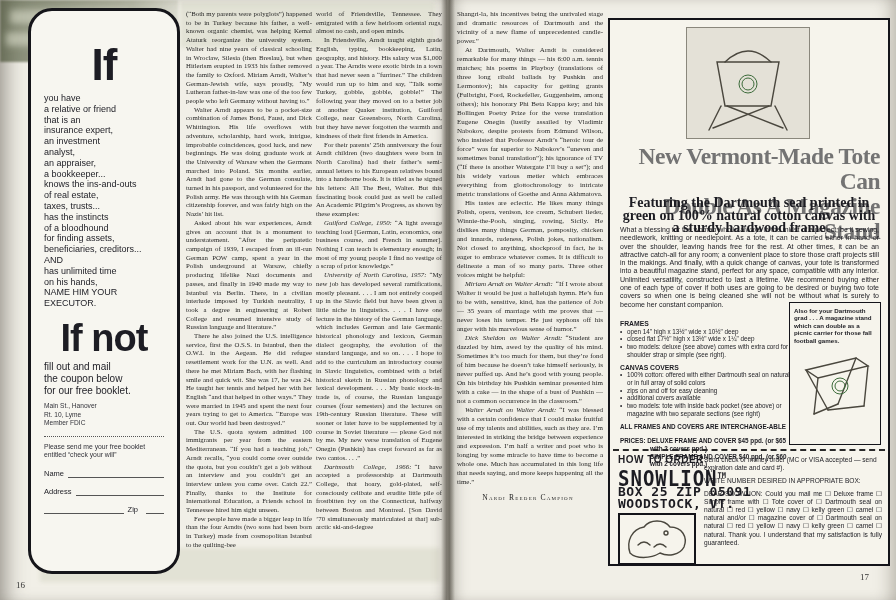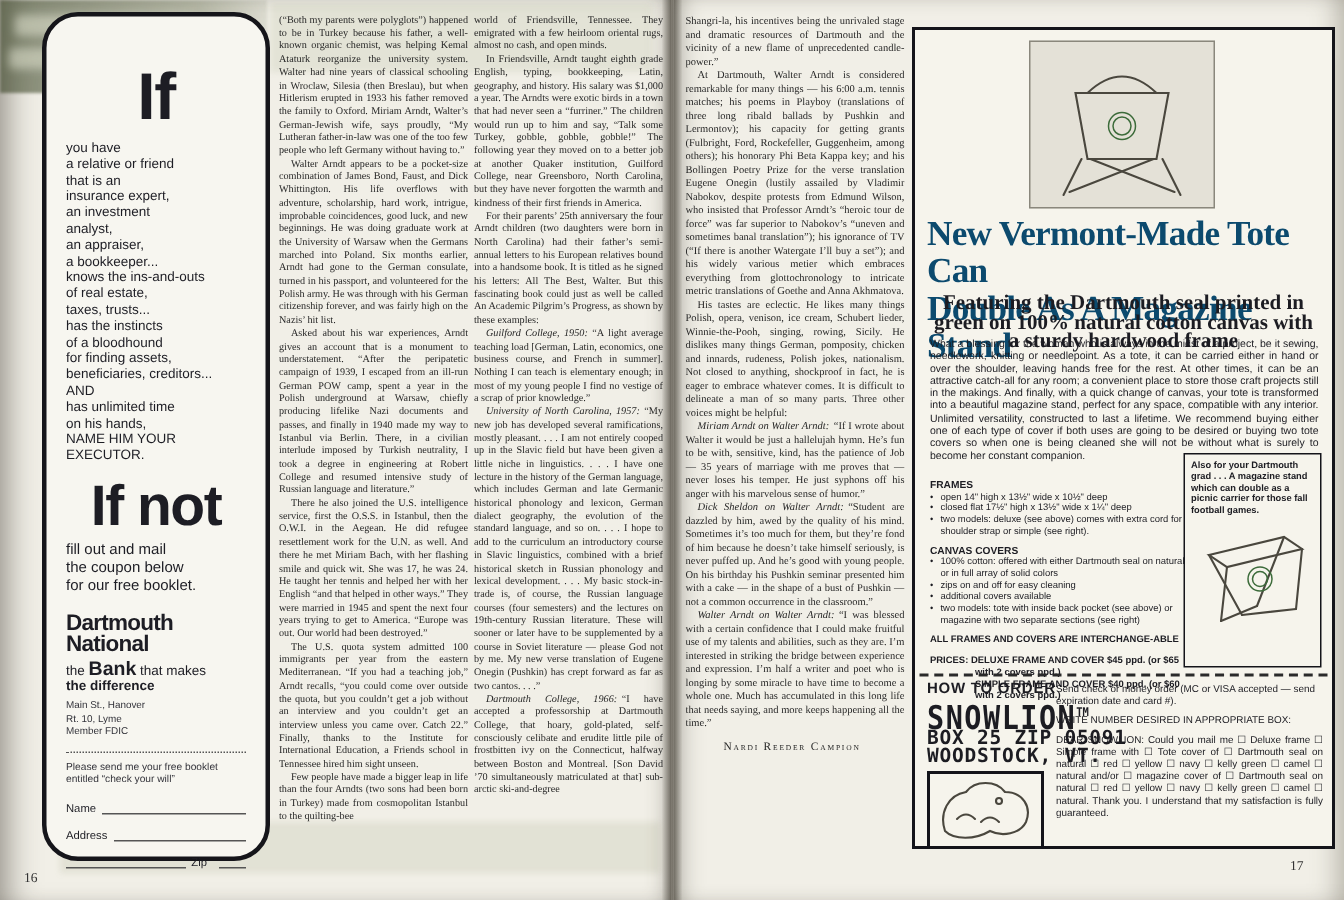--- a/index.html
+++ b/index.html
@@ -53,23 +53,23 @@
   #bank-coupon-note { font-size:6.8px; line-height:8.4px; color:#33333a; }
   .field { display:flex; align-items:flex-end; margin-top:9px; font-size:7.5px; }
   .field .flabel { margin-right:4px; }
   .field .rule { flex:1; border-bottom:1px solid #555; height:7px; }
   .field .rule.short { flex:0 0 18px; margin-left:4px; }
 
   
   #tote-ad { position:absolute; left:608px; top:18px; width:282px; height:548px;
              border:2.5px solid #14141a; background:#f6f4ec; font-family:"Liberation Sans","DejaVu Sans",sans-serif; color:#1c1c22; }
   #tote-photo { position:absolute; left:76px; top:7px; width:124px; height:112px; background:#e4e1d7; border:1px solid #8a877c; }
-  #tote-headline { position:absolute; left:8px; top:124px; right:8px; text-align:left;
+  #tote-headline { position:absolute; left:8px; top:124px; right:8px; text-align:right;
                    font-family:"Liberation Serif","DejaVu Serif",serif; font-weight:bold;
-                   font-size:23.5px; line-height:25px; letter-spacing:-0.5px; color:#0c4a6e; }
+                   font-size:23.5px; line-height:25px; letter-spacing:-0.5px; color:#737373; }
   #tote-subhead { position:absolute; left:8px; top:177px; right:8px; text-align:center;
                   font-family:"Liberation Serif","DejaVu Serif",serif; font-weight:bold; font-size:14px; line-height:12.5px; }
   #tote-body { position:absolute; left:10px; top:206px; right:9px; font-size:7px; line-height:8.3px; text-align:justify; }
   #ad-left-col { position:absolute; left:10px; top:300px; width:176px; font-size:6.3px; line-height:7.7px; }
   .ad-h { font-weight:bold; font-size:6.8px; margin-top:5px; }
   .ad-list { list-style:none; }
   .ad-list li { padding-left:7px; position:relative; }
   .ad-list li::before { content:"•"; position:absolute; left:0; }
   #interchange-note { font-weight:bold; margin-top:6px; }
   #prices { margin-top:6px; font-weight:bold; }
@@ -126,30 +126,20 @@
 beneficiaries, creditors...
 AND
 has unlimited time
 on his hands,
 NAME HIM YOUR
 EXECUTOR.</div>
   <div class="bank-big" id="bank-ifnot-word">If not</div>
   <div id="bank-ifnot-body">fill out and mail
 the coupon below
 for our free booklet.</div>
-  <div id="bank-logo">
-    <div class="brand-top">Dartmouth</div>
-    <div class="brand-top">National</div>
-    <div class="brand-mid">
-      <span>the</span>
-      <span class="bank-word">Bank</span>
-      <span>that makes</span>
-    </div>
-    <div class="brand-bot">the difference</div>
-  </div>
   <div id="bank-address">Main St., Hanover
 Rt. 10, Lyme
 Member FDIC</div>
   <div id="bank-coupon">
     <div id="bank-coupon-note">Please send me your free booklet entitled “check your will”</div>
     <div class="field">
       <span class="flabel">Name</span>
       <span class="rule"></span>
     </div>
     <div class="field">

